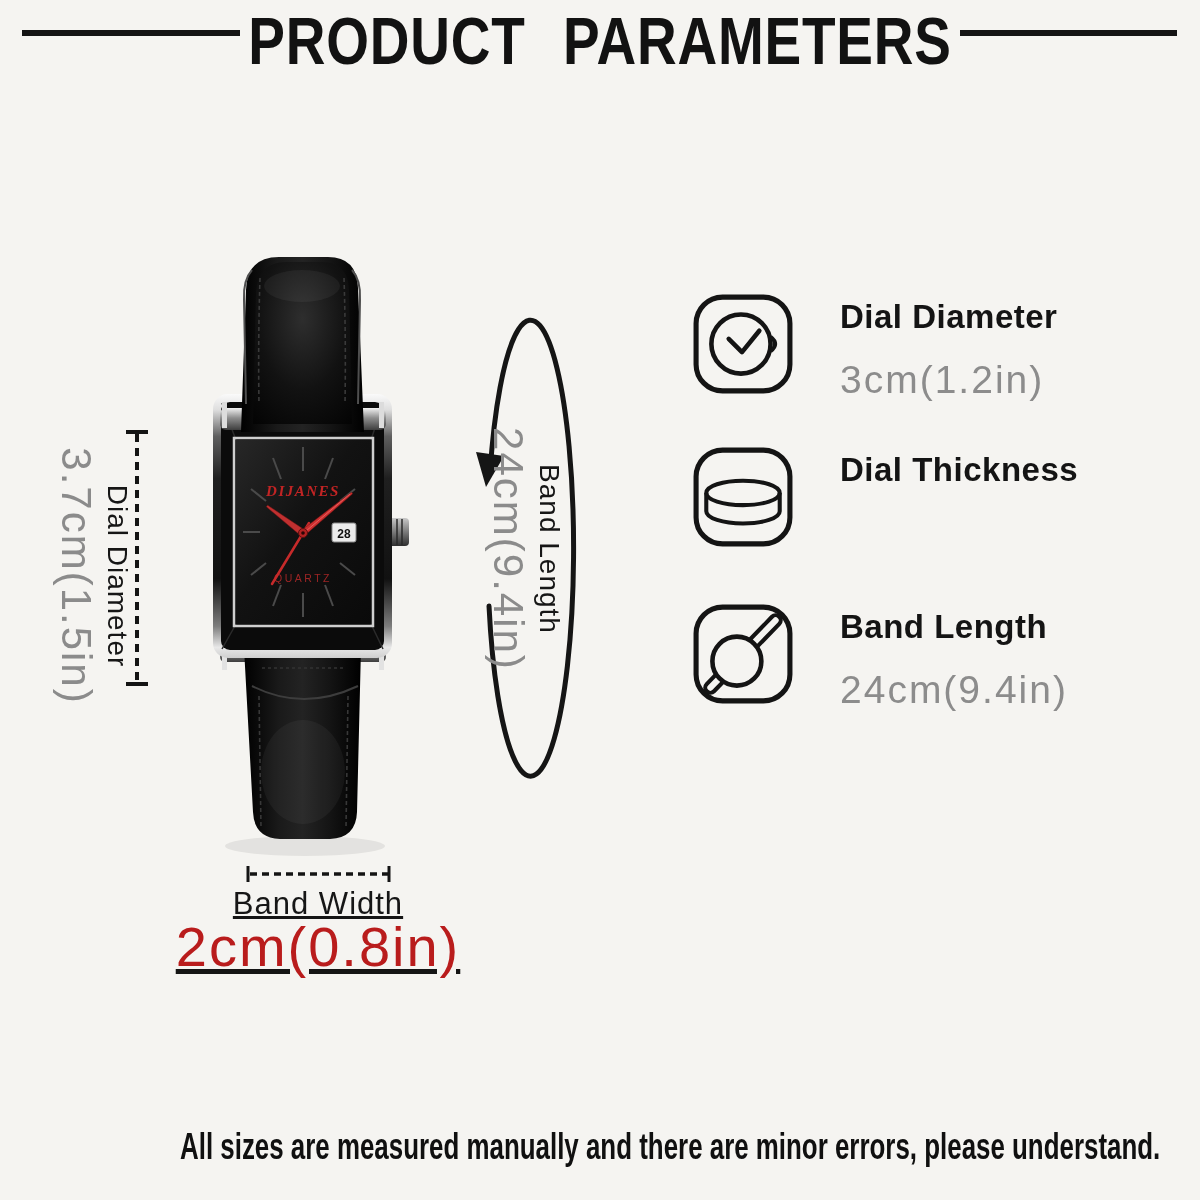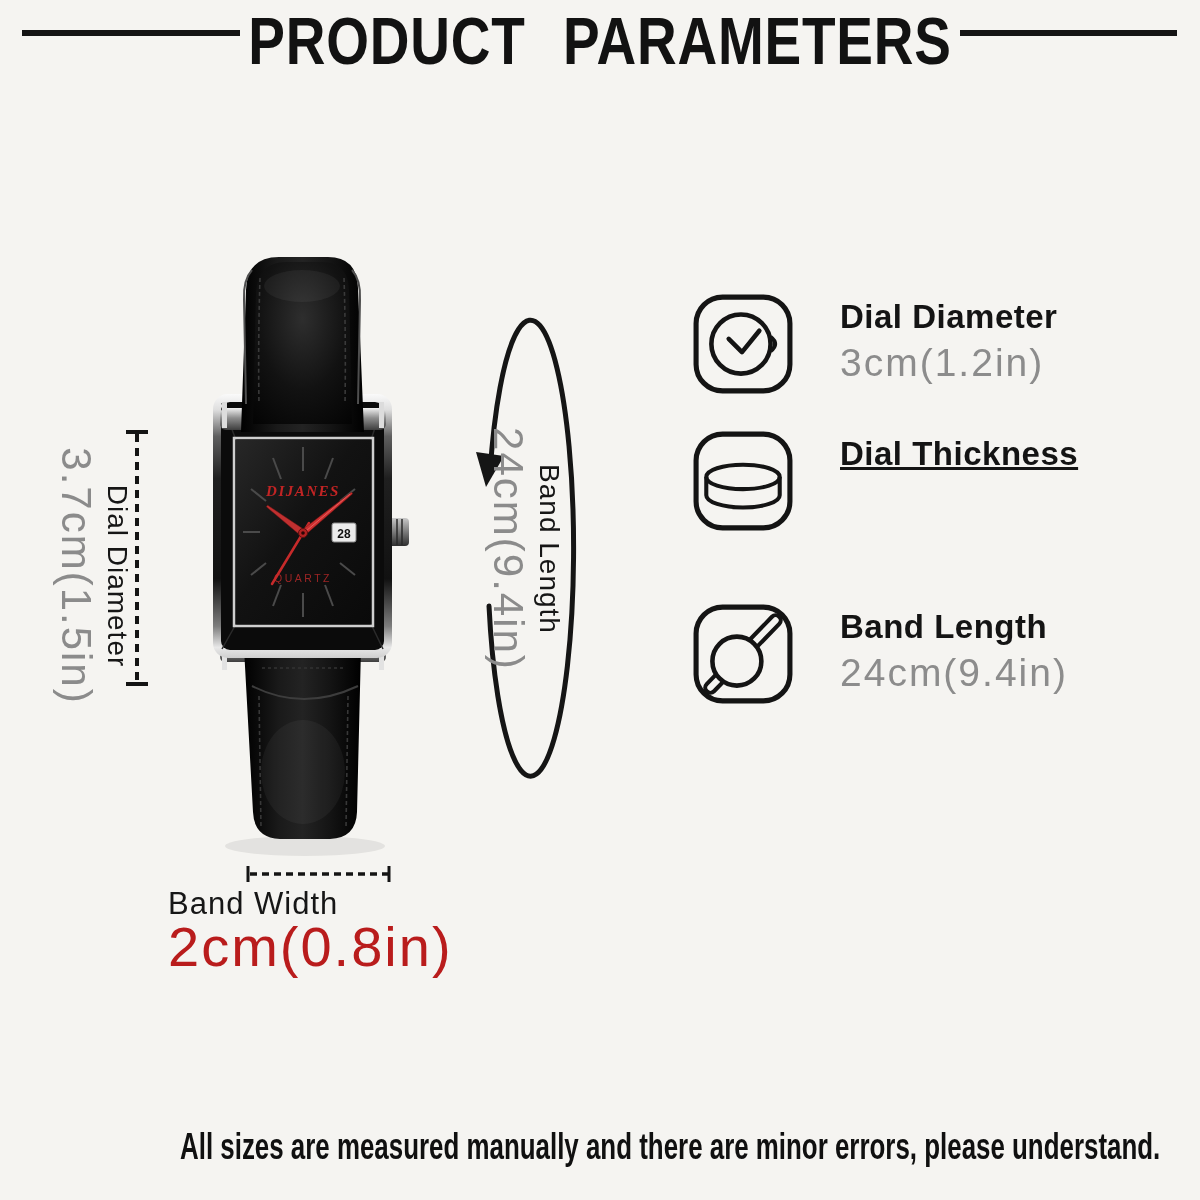--- a/index.html
+++ b/index.html
@@ -22,31 +22,31 @@
   
   .rot-block{
     width:320px;text-align:center;transform:rotate(90deg);
     transform-origin:50% 50%;white-space:nowrap;
   }
   .rot-label{font-size:28px;line-height:32px;color:#161616;letter-spacing:1px;}
   .rot-value{font-size:42px;line-height:50px;color:#8b8b8b;letter-spacing:2px;}
   #dial-height-block{left:-68px;top:535px;}
   #band-length-block{left:364px;top:508px;}
   
-  #band-width-block{left:168px;top:886px;width:300px;}
+  #band-width-block{left:168px;top:886px;width:300px;text-align:center;text-decoration:underline;}
   #band-width-block .bw-label{font-size:31px;line-height:36px;color:#161616;letter-spacing:1px;}
   #band-width-block .bw-value{font-size:56px;line-height:50px;color:#b91c1c;letter-spacing:2px;}
   
   .spec-row{left:692px;display:flex;gap:46px;align-items:flex-start;}
   .spec-icon{width:102px;height:102px;flex:0 0 auto;}
   .spec-text{margin-top:4px;}
   .spec-label{font-size:33px;font-weight:bold;color:#141414;line-height:40px;letter-spacing:0.5px;}
-  .spec-value{font-size:39px;color:#8c8c8c;line-height:46px;letter-spacing:2px;margin-top:3px;}
+  .spec-value{font-size:39px;color:#8c8c8c;line-height:46px;letter-spacing:2px;margin-top:20px;}
   #spec-row-0{top:293px;}
-  #spec-row-1{top:430px;text-decoration:underline;}
+  #spec-row-1{top:446px;}
   #spec-row-2{top:603px;}
   
   #footer-note{
     left:0;right:0;top:1126px;text-align:center;
     font-size:37px;font-weight:bold;color:#101010;
     transform:scaleX(0.70);white-space:nowrap;
   }
   
   #watch-svg{left:0;top:0;}
   .brand-text{font-family:"Liberation Serif", serif;font-style:italic;font-weight:bold;}

